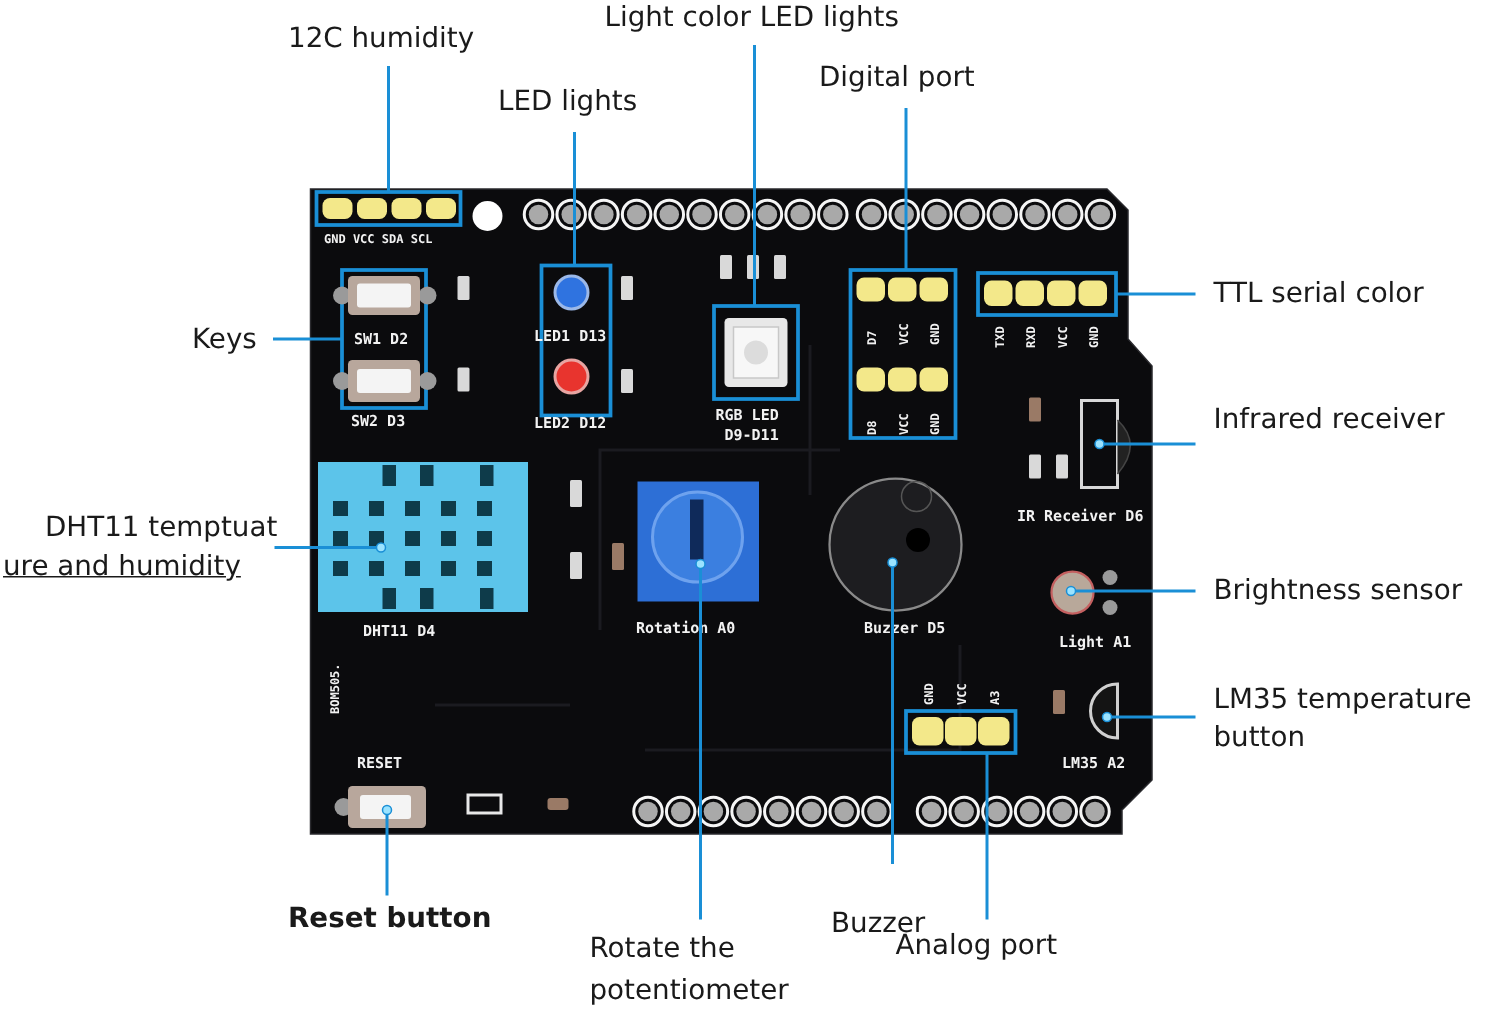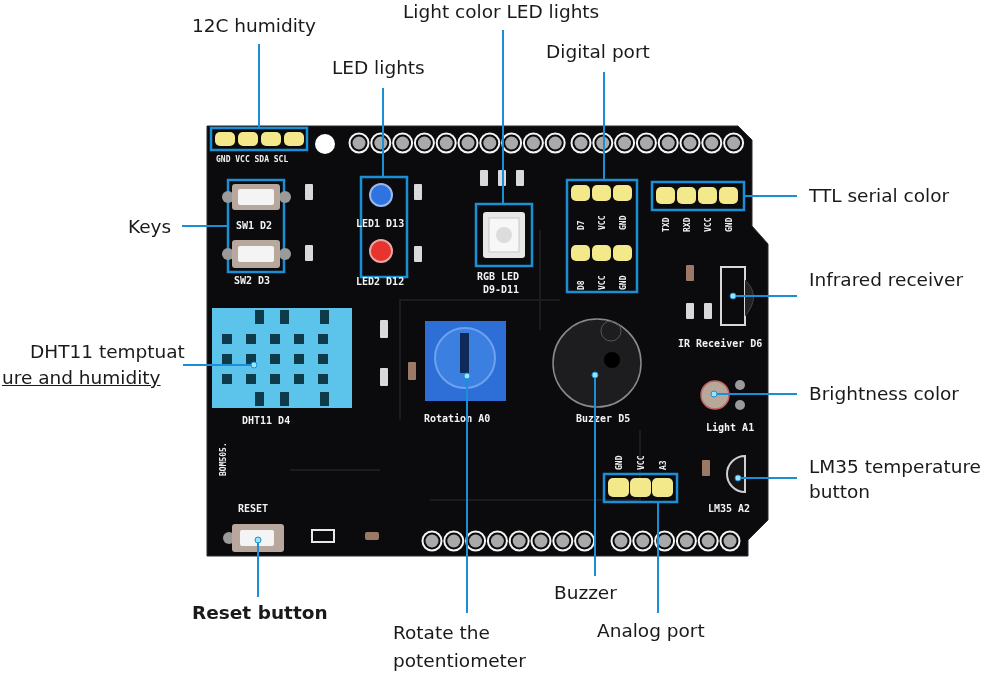--- a/index.html
+++ b/index.html
@@ -308,20 +308,20 @@
 
 <div class="callout" style="left:192px;top:14px;">12C humidity</div>
 <div class="callout" style="left:332px;top:56px;">LED lights</div>
 <div class="callout" style="left:403px;top:0px;">Light color LED lights</div>
 <div class="callout" style="left:546px;top:40px;">Digital port</div>
 <div class="callout" style="left:809px;top:184px;">TTL serial color</div>
 <div class="callout" style="left:128px;top:215px;">Keys</div>
 <div class="callout" style="left:809px;top:268px;">Infrared receiver</div>
 <div class="callout" style="left:2px;top:340px;margin-left:28px;">DHT11 temptuat</div>
 <div class="callout" style="left:2px;top:366px;text-decoration:underline;">ure and humidity</div>
-<div class="callout" style="left:809px;top:382px;">Brightness color</div>
+<div class="callout" style="left:809px;top:382px;">Brightness sensor</div>
 <div class="callout" style="left:809px;top:455px;">LM35 temperature</div>
 <div class="callout" style="left:809px;top:480px;">button</div>
 <div class="callout" style="left:192px;top:601px;font-weight:bold;">Reset button</div>
 <div class="callout" style="left:393px;top:621px;">Rotate the</div>
 <div class="callout" style="left:393px;top:649px;">potentiometer</div>
-<div class="callout" style="left:554px;top:581px;">Buzzer</div>
+<div class="callout" style="left:554px;top:604px;">Buzzer</div>
 <div class="callout" style="left:597px;top:619px;">Analog port</div>
 
 </body></html>

